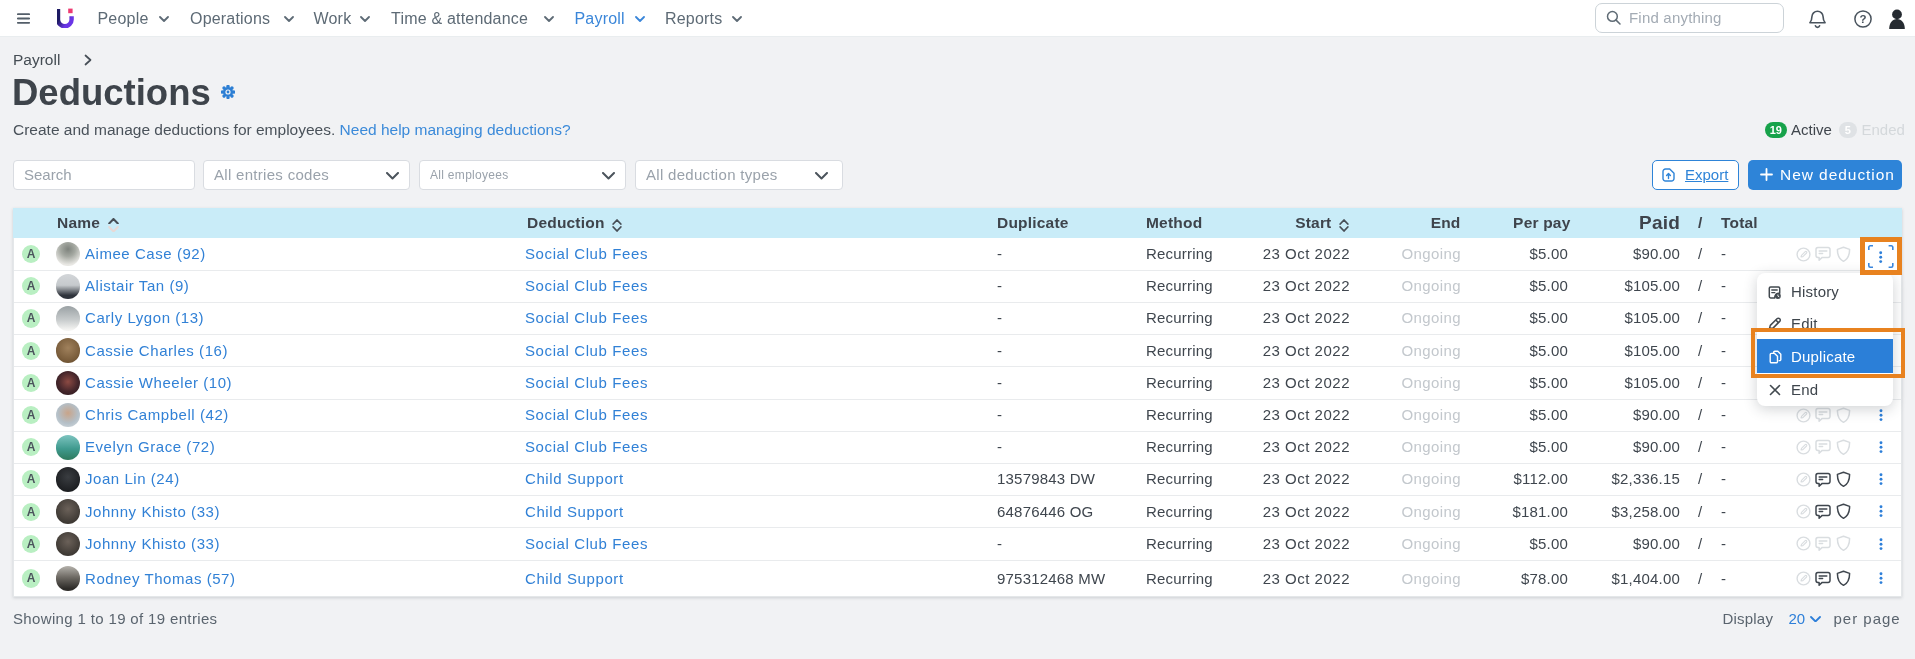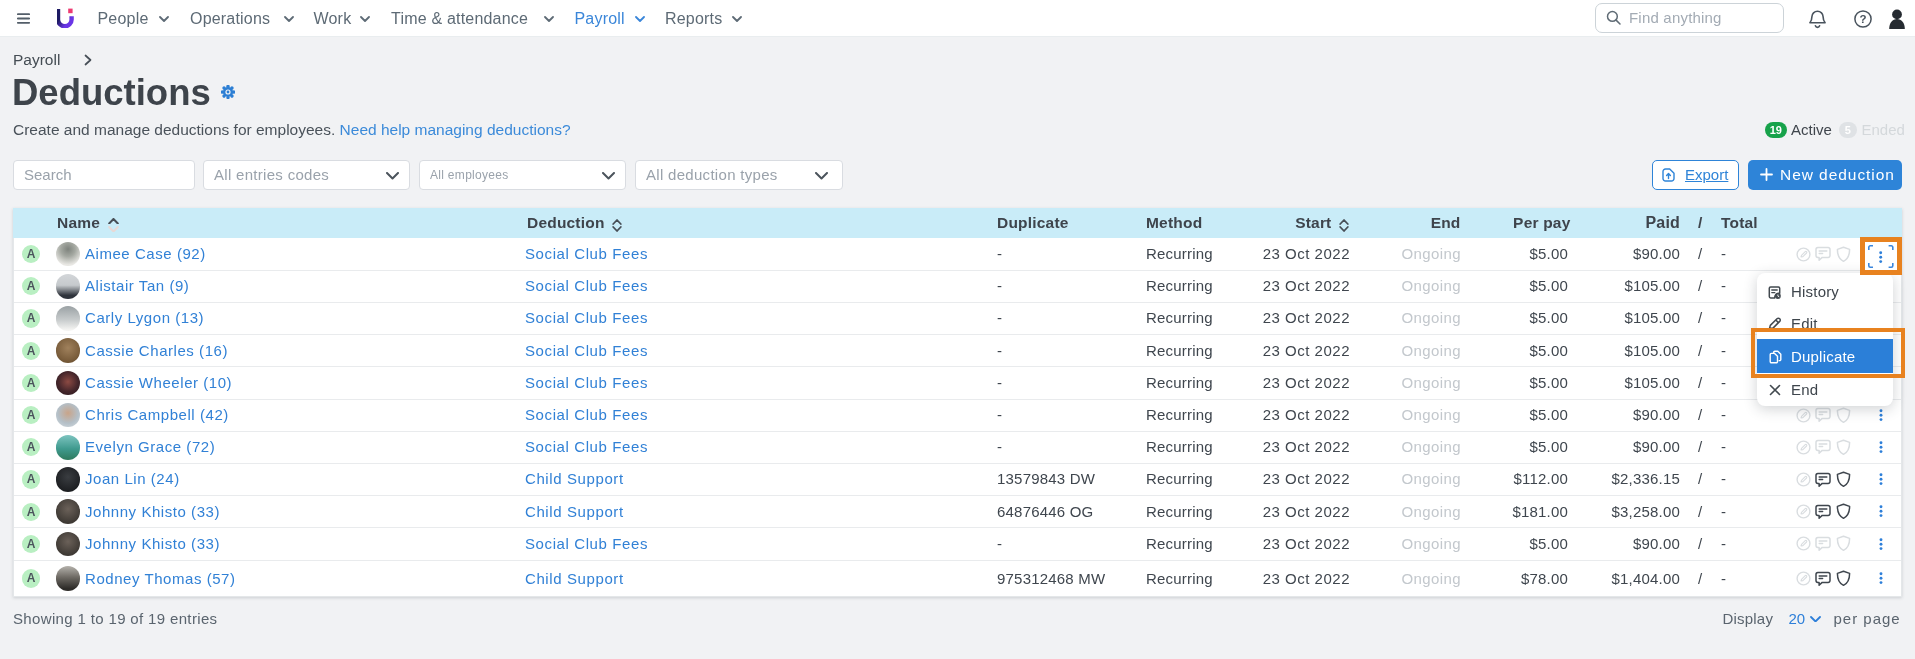--- a/index.html
+++ b/index.html
@@ -137,21 +137,21 @@
 <div class="txt" style="left:1146px;top:208.0px;height:30.0px;line-height:30.0px;font-size:15.5px;font-weight:bold;color:#3e444c;letter-spacing:.2px;">Method</div>
 <div class="txt" style="right:583.5px;top:208.0px;height:30.0px;line-height:30.0px;font-size:15.5px;font-weight:bold;color:#3e444c;letter-spacing:.2px;text-align:right;">Start</div>
 <svg style="position:absolute;left:1339px;top:218.5px" width="10" height="6" viewBox="0 0 10 6" fill="none">
     <path d="M1.2 5 L5.0 1 L8.8 5" stroke="#474e56" stroke-width="1.8" stroke-linecap="round" stroke-linejoin="round"></path>
   </svg>
 <svg style="position:absolute;left:1339px;top:226px" width="10" height="6" viewBox="0 0 10 6" fill="none">
     <path d="M1.2 1 L5.0 5 L8.8 1" stroke="#474e56" stroke-width="1.8" stroke-linecap="round" stroke-linejoin="round"></path>
   </svg>
 <div class="txt" style="right:454.5px;top:208.0px;height:30.0px;line-height:30.0px;font-size:15.5px;font-weight:bold;color:#3e444c;letter-spacing:.2px;text-align:right;">End</div>
 <div class="txt" style="right:344.5px;top:208.0px;height:30.0px;line-height:30.0px;font-size:15.5px;font-weight:bold;color:#3e444c;letter-spacing:.2px;text-align:right;margin-left:16px;">Per pay</div>
-<div class="txt" style="right:235px;top:208.0px;height:30.0px;line-height:30.0px;font-size:16px;font-weight:bold;color:#3e444c;letter-spacing:.2px;text-align:right;">Paid</div>
+<div class="txt" style="right:235px;top:208.0px;height:30.0px;line-height:30.0px;font-size:19px;font-weight:bold;color:#3e444c;letter-spacing:.2px;text-align:right;">Paid</div>
 <div class="txt" style="left:1698px;top:208.0px;height:30.0px;line-height:30.0px;font-size:15.5px;font-weight:bold;color:#3e444c;letter-spacing:.2px;">/</div>
 <div class="txt" style="left:1721px;top:208.0px;height:30.0px;line-height:30.0px;font-size:15.5px;font-weight:bold;color:#3e444c;letter-spacing:.2px;">Total</div>
 <div class="abs" style="left:14px;top:269.8px;width:1887px;height:1px;background:#e9ebed;"></div>
 <div class="abs" style="left:22px;top:244.9px;width:18.4px;height:18.4px;border-radius:50%;background:#b9efc2;color:#4c555d;font-size:12px;font-weight:bold;text-align:center;line-height:18.4px;">A</div>
 <div class="abs" style="left:55.5px;top:241.7px;width:24.8px;height:24.8px;border-radius:50%;background:radial-gradient(circle at 50% 30%, #7e837d 0%, #a4a8a1 35%, #e8e7e3 75%);"></div>
 <div class="txt" style="left:85px;top:238.0px;height:32.2px;line-height:32.2px;font-size:15px;color:#3181d6;letter-spacing:.55px;">Aimee Case (92)</div>
 <div class="txt" style="left:525px;top:238.0px;height:32.2px;line-height:32.2px;font-size:15px;color:#3181d6;letter-spacing:.6px;">Social Club Fees</div>
 <div class="txt" style="left:997px;top:238.0px;height:32.2px;line-height:32.2px;font-size:15px;color:#3f464e;letter-spacing:.2px;">-</div>
 <div class="txt" style="left:1146px;top:238.0px;height:32.2px;line-height:32.2px;font-size:15px;color:#3f464e;letter-spacing:.2px;">Recurring</div>
 <div class="txt" style="right:565px;top:238.0px;height:32.2px;line-height:32.2px;font-size:15px;color:#3f464e;letter-spacing:.5px;">23 Oct 2022</div>

